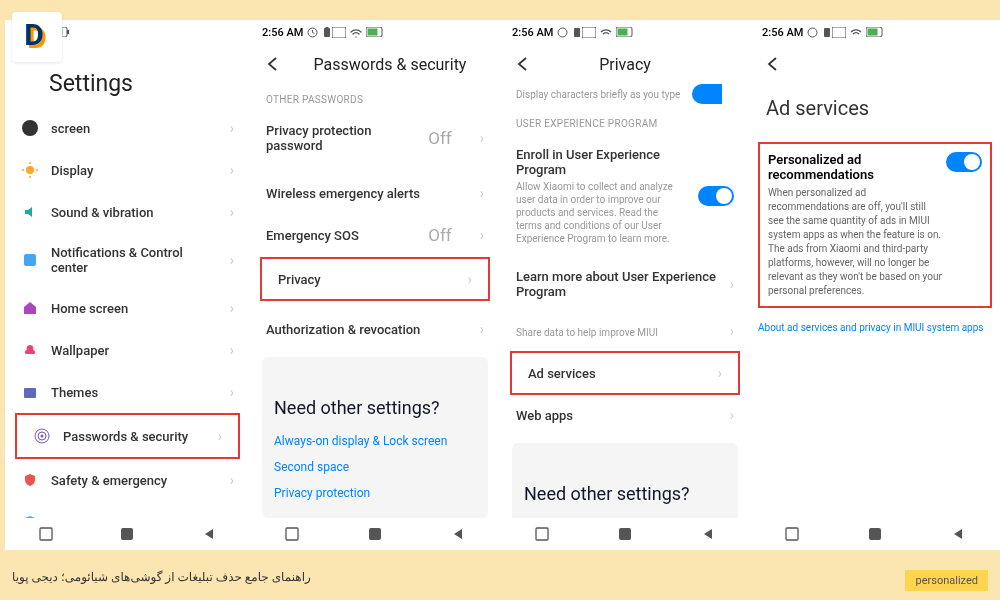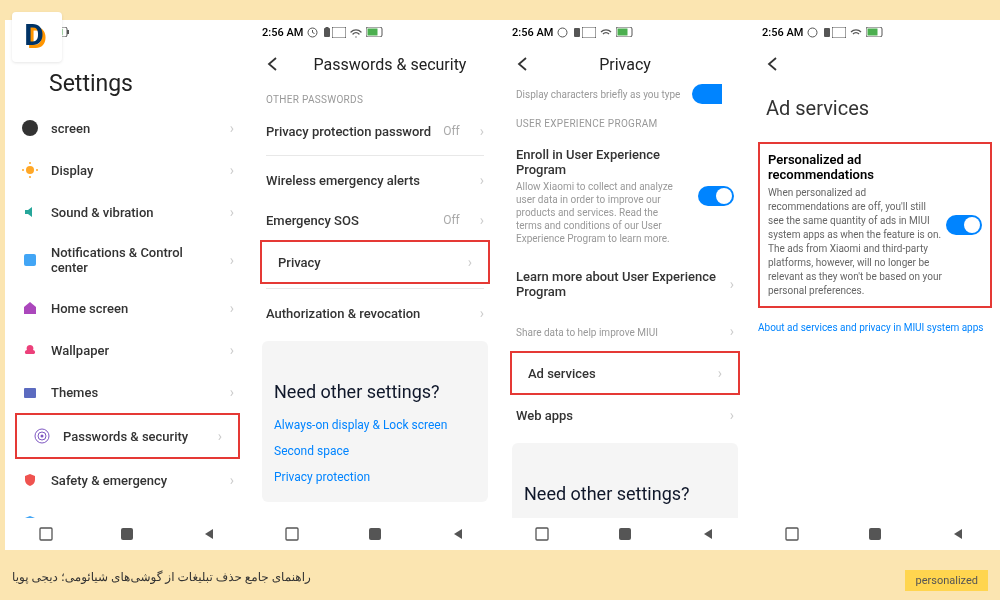--- a/index.html
+++ b/index.html
@@ -17,40 +17,40 @@
     .content { flex: 1; overflow: hidden; padding: 0; display: flex; flex-direction: column; }
     .section-label { font-size: 10px; color: #999; padding: 10px 16px 6px; letter-spacing: 0.3px; }
     .list-item { display: flex; align-items: center; padding: 12px 16px; gap: 12px; position: relative; }
     .list-item-icon { width: 18px; height: 18px; flex-shrink: 0; display: flex; align-items: center; justify-content: center; }
     .list-item-text { flex: 1; font-size: 13px; color: #333; font-weight: 500; }
     .list-item-sub { font-size: 10px; color: #999; margin-top: 3px; line-height: 1.3; font-weight: 400; }
     .list-item-content { flex: 1; display: flex; flex-direction: column; }
     .chevron { color: #ccc; font-size: 14px; }
     .toggle { width: 36px; height: 20px; background: #0084ff; border-radius: 10px; position: relative; flex-shrink: 0; }
     .toggle::after { content: ''; position: absolute; right: 2px; top: 2px; width: 16px; height: 16px; background: #fff; border-radius: 50%; }
-    .off-label { font-size: 12px; color: #aaa; margin-right: 8px; }
+    .off-label { font-size: 17px; color: #aaa; margin-right: 16px; }
     .divider { height: 1px; background: #e8e8e8; margin: 4px 16px; }
     .highlight-box { border: 2px solid #e53935; margin: 0 10px; }
     .footer-box { background: #f5f5f5; margin: 8px 12px; padding: 12px; border-radius: 6px; }
     .footer-title { font-size: 18px; color: #0f172a; margin-bottom: 10px; margin-top: 28px; }
     .footer-link { font-size: 12px; color: #0084ff; padding: 6px 0; display: block; }
     .nav-bar { display: flex; justify-content: space-around; align-items: center; padding: 10px 0; height: 32px; }
     .logo { position: absolute; top: 12px; left: 12px; width: 50px; height: 50px; background: #fff; border-radius: 4px; display: flex; align-items: center; justify-content: center; z-index: 10; box-shadow: 0 1px 3px rgba(0,0,0,0.1); }
     .logo-letter { font-size: 30px; font-weight: 700; color: #ff9500; position: relative; }
     .logo-letter::before { content: 'D'; color: #003366; position: absolute; left: -3px; top: -3px; }
     .caption-bar { position: absolute; bottom: 0; left: 0; right: 0; height: 30px; display: flex; justify-content: space-between; align-items: flex-start; padding: 0 12px; background: #fbe5b1; }
     .caption-text { font-size: 12px; color: #333; direction: rtl; }
     .caption-tag { background: #ffd54f; padding: 4px 10px; font-size: 11px; color: #555; margin-left: 33px; }
     .subtle-text { font-size: 10px; color: #999; }
     .big-title { font-size: 20px; font-weight: 400; padding: 12px 16px 16px; color: #333; }
     .link-text { font-size: 10px; color: #0084ff; padding: 8px 8px; }
     .highlight-4 { border: 2px solid #e53935; margin: 6px 8px; padding: 8px; }
     .rec-title { font-size: 13px; font-weight: 600; margin-bottom: 4px; }
     .rec-body { font-size: 10px; color: #666; line-height: 1.4; }
-    .rec-row { display: flex; gap: 4px; align-items: center; }
+    .rec-row { display: flex; gap: 4px; align-items: flex-start; }
     .partial-toggle { width: 30px; height: 20px; background: #0084ff; border-radius: 10px 0 0 10px; flex-shrink: 0; position: relative; }
     .icon-dot { width: 16px; height: 16px; border-radius: 50%; }
   </style>
 </head>
 <body>
 
 <div class="logo">
   <span class="logo-letter">D</span>
 </div>
 

